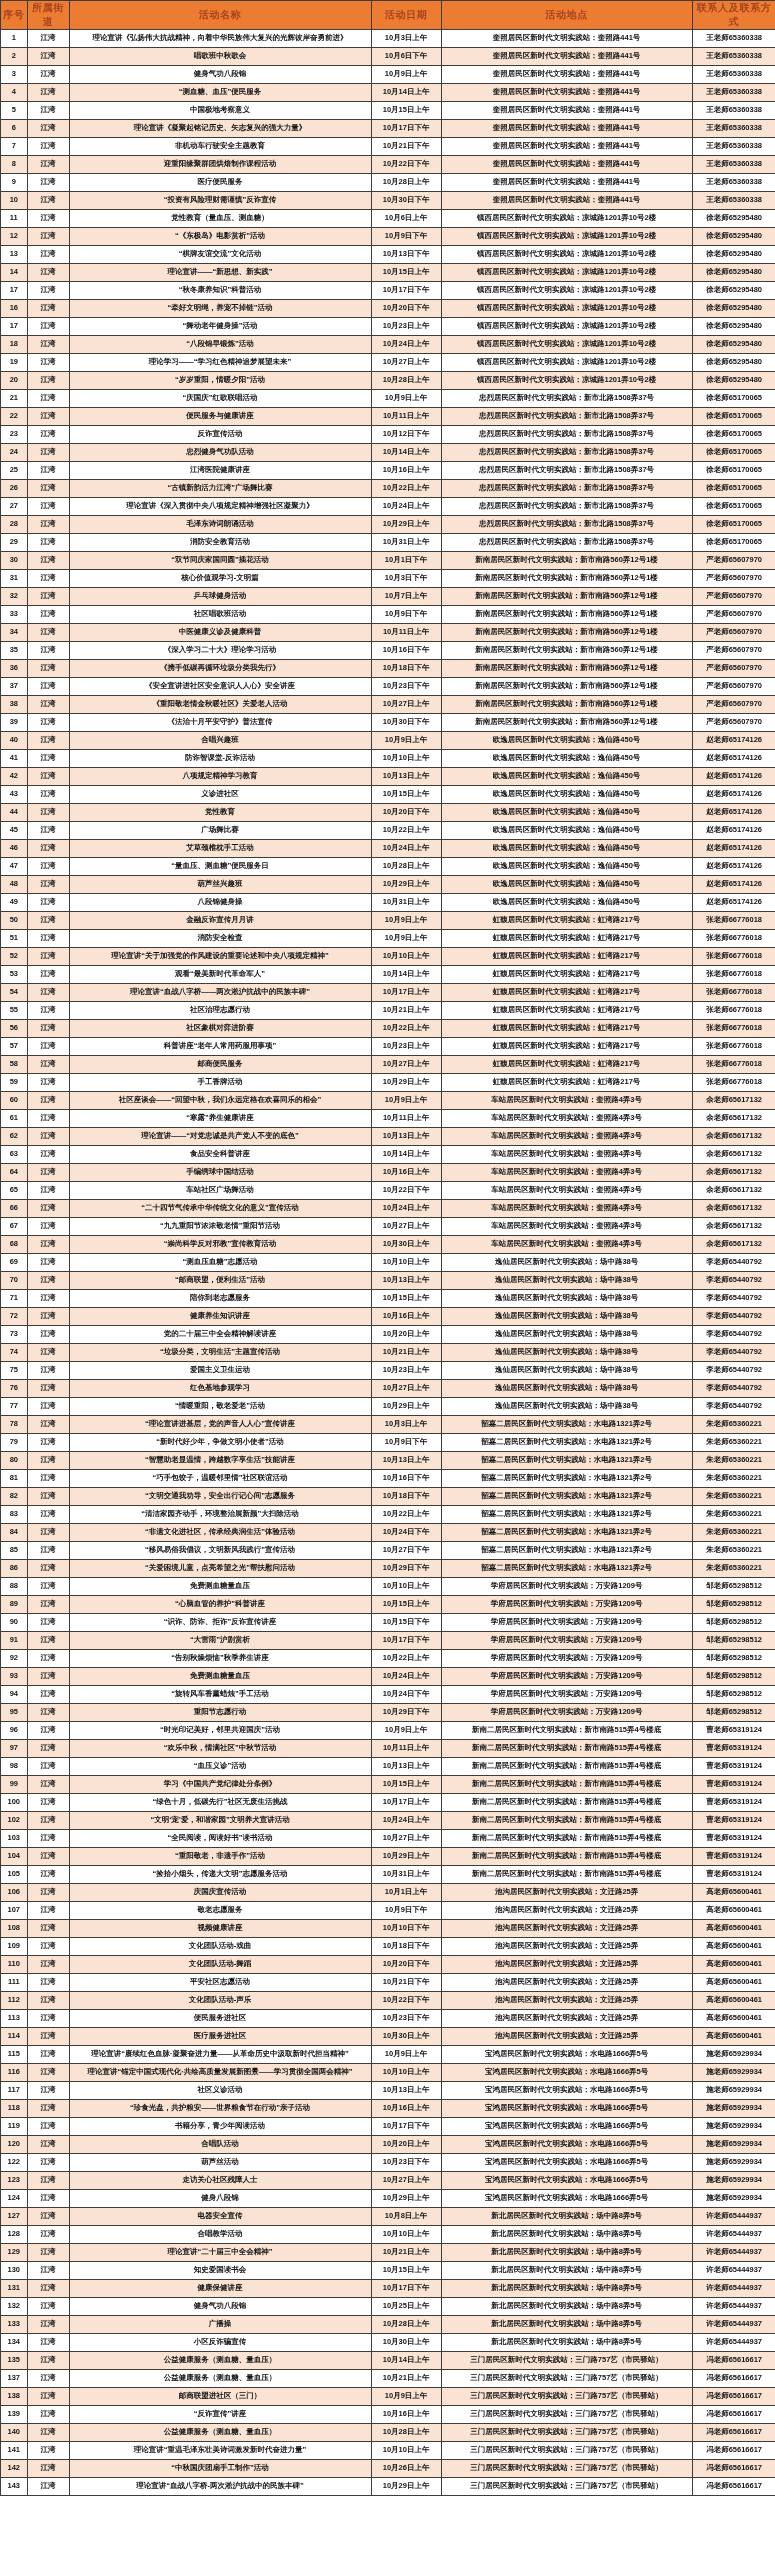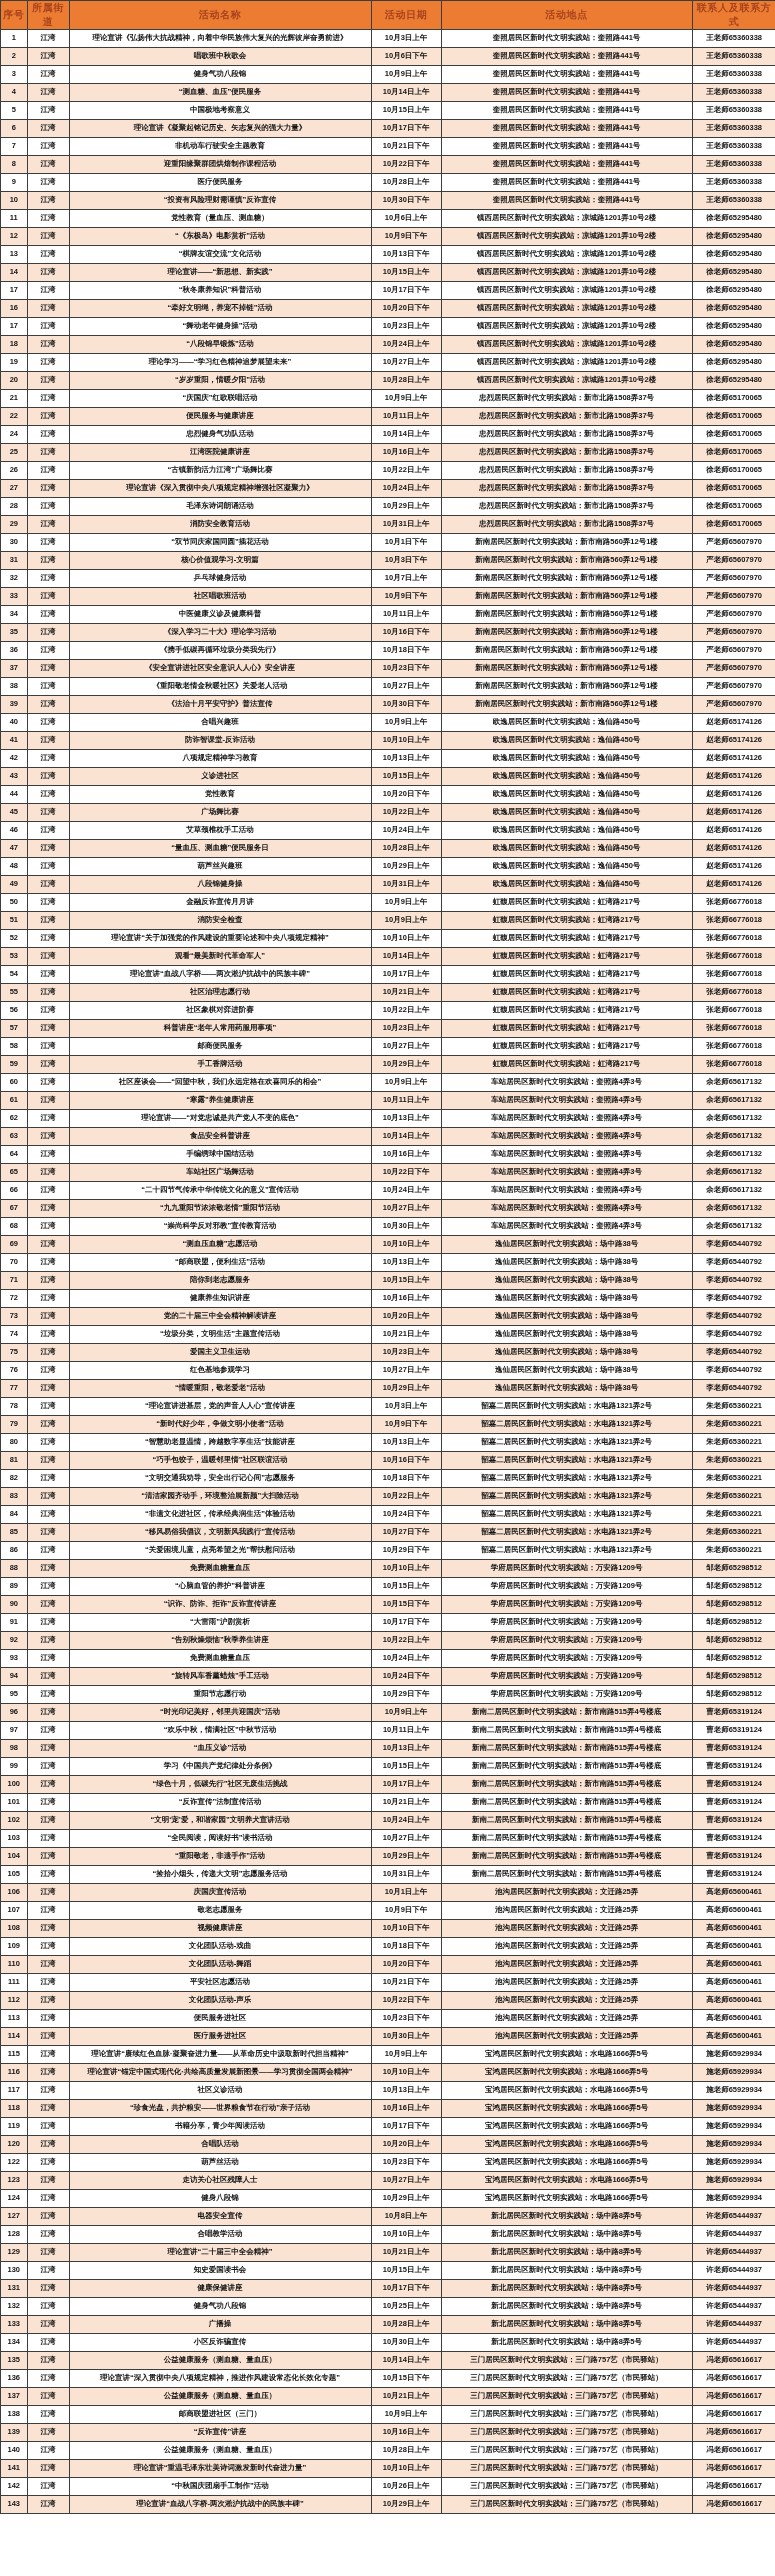--- a/index.html
+++ b/index.html
@@ -235,20 +235,28 @@
       </tr>
       <tr>
         <td>22</td>
         <td>江湾</td>
         <td class="wrap">便民服务与健康讲座</td>
         <td>10月11日上午</td>
         <td>忠烈居民区新时代文明实践站：新市北路1508弄37号</td>
         <td>徐老师65170065</td>
       </tr>
       <tr>
+        <td>23</td>
+        <td>江湾</td>
+        <td class="wrap">反诈宣传活动</td>
+        <td>10月12日下午</td>
+        <td>忠烈居民区新时代文明实践站：新市北路1508弄37号</td>
+        <td>徐老师65170065</td>
+      </tr>
+      <tr>
         <td>24</td>
         <td>江湾</td>
         <td class="wrap">忠烈健身气功队活动</td>
         <td>10月14日上午</td>
         <td>忠烈居民区新时代文明实践站：新市北路1508弄37号</td>
         <td>徐老师65170065</td>
       </tr>
       <tr>
         <td>25</td>
         <td>江湾</td>
@@ -843,28 +851,20 @@
       </tr>
       <tr>
         <td>100</td>
         <td>江湾</td>
         <td class="wrap">“绿色十月，低碳先行”社区无废生活挑战</td>
         <td>10月17日上午</td>
         <td>新南二居民区新时代文明实践站：新市南路515弄4号楼底</td>
         <td>曹老师65319124</td>
       </tr>
       <tr>
-        <td>101</td>
-        <td>江湾</td>
-        <td class="wrap">“反诈宣传”法制宣传活动</td>
-        <td>10月21日上午</td>
-        <td>新南二居民区新时代文明实践站：新市南路515弄4号楼底</td>
-        <td>曹老师65319124</td>
-      </tr>
-      <tr>
         <td>102</td>
         <td>江湾</td>
         <td class="wrap">“文明‘宠’爱，和谐家园”文明养犬宣讲活动</td>
         <td>10月24日上午</td>
         <td>新南二居民区新时代文明实践站：新市南路515弄4号楼底</td>
         <td>曹老师65319124</td>
       </tr>
       <tr>
         <td>103</td>
         <td>江湾</td>
@@ -1095,28 +1095,20 @@
         <td class="wrap">小区反诈骗宣传</td>
         <td>10月30日上午</td>
         <td>新北居民区新时代文明实践站：场中路8弄5号</td>
         <td>许老师65444937</td>
       </tr>
       <tr>
         <td>135</td>
         <td>江湾</td>
         <td class="wrap">公益健康服务（测血糖、量血压）</td>
         <td>10月14日上午</td>
-        <td>三门居民区新时代文明实践站：三门路757艺（市民驿站）</td>
-        <td>冯老师65616617</td>
-      </tr>
-      <tr>
-        <td>136</td>
-        <td>江湾</td>
-        <td class="wrap">理论宣讲“深入贯彻中央八项规定精神，推进作风建设常态化长效化专题”</td>
-        <td>10月15日下午</td>
         <td>三门居民区新时代文明实践站：三门路757艺（市民驿站）</td>
         <td>冯老师65616617</td>
       </tr>
       <tr>
         <td>137</td>
         <td>江湾</td>
         <td class="wrap">公益健康服务（测血糖、量血压）</td>
         <td>10月21日上午</td>
         <td>三门居民区新时代文明实践站：三门路757艺（市民驿站）</td>
         <td>冯老师65616617</td>

